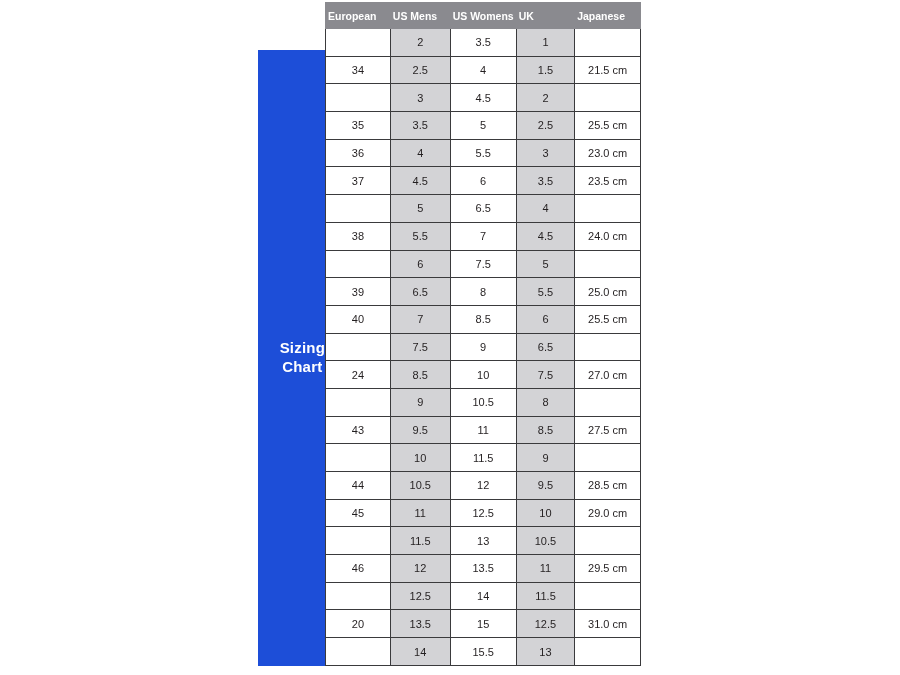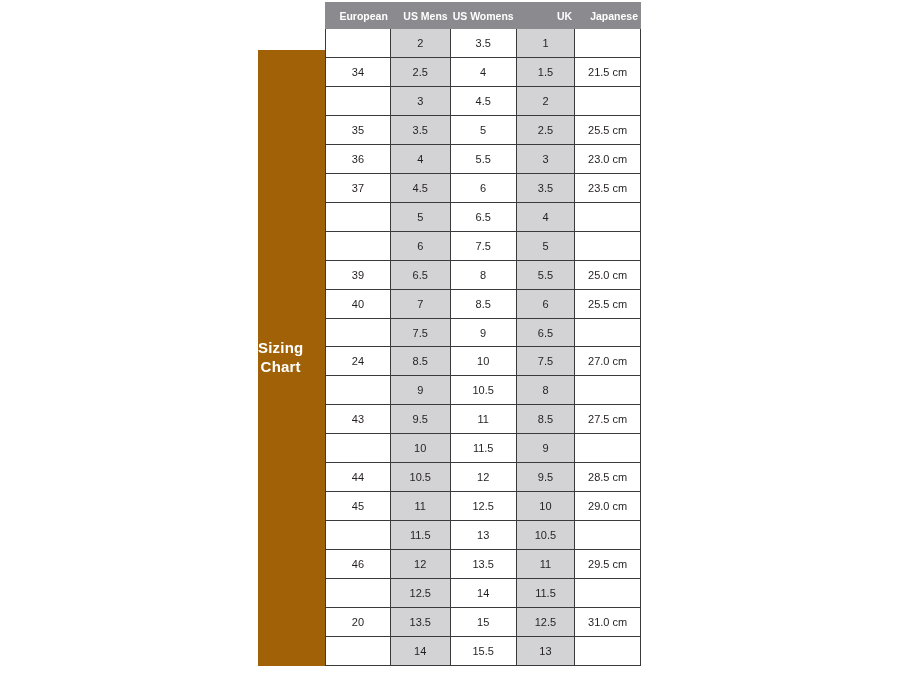--- a/index.html
+++ b/index.html
@@ -20,24 +20,24 @@
     top: 2px;
     width: 383px;
     height: 664px;
     display: flex;
     align-items: stretch;
   }
 
   
   #sidebar {
     width: 67px;
-    background: #a16207;
+    background: #1d4ed8;
     display: flex;
     align-items: center;
-    justify-content: flex-start;
+    justify-content: flex-end;
     flex: 0 0 67px;
     margin-top: 48px;
   }
   #sidebar-title {
     color: #ffffff;
     font-size: 15px;
     font-weight: bold;
     line-height: 1.25;
     text-align: center;
     letter-spacing: 0.2px;
@@ -57,21 +57,21 @@
   #size-table col.c-uk   { width: 59px; }
   #size-table col.c-jp   { width: 66px; }
 
   #size-table th {
     background: #8a8a8f;
     color: #ffffff;
     font-size: 10.5px;
     font-weight: bold;
     height: 25px;
     padding: 0 2px;
-    text-align: right;
+    text-align: left;
     border: 1px solid #8a8a8f;
     white-space: nowrap;
   }
 
   #size-table td {
     height: 25.1px;
     padding: 0 2px;
     text-align: center;
     vertical-align: middle;
     font-size: 11px;
@@ -158,20 +158,27 @@
           <td>23.5 cm</td>
         </tr>
         <tr>
           <td class="empty"></td>
           <td class="shaded">5</td>
           <td>6.5</td>
           <td class="shaded">4</td>
           <td class="empty"></td>
         </tr>
         <tr>
+          <td>38</td>
+          <td class="shaded">5.5</td>
+          <td>7</td>
+          <td class="shaded">4.5</td>
+          <td>24.0 cm</td>
+        </tr>
+        <tr>
           <td class="empty"></td>
           <td class="shaded">6</td>
           <td>7.5</td>
           <td class="shaded">5</td>
           <td class="empty"></td>
         </tr>
         <tr>
           <td>39</td>
           <td class="shaded">6.5</td>
           <td>8</td>

